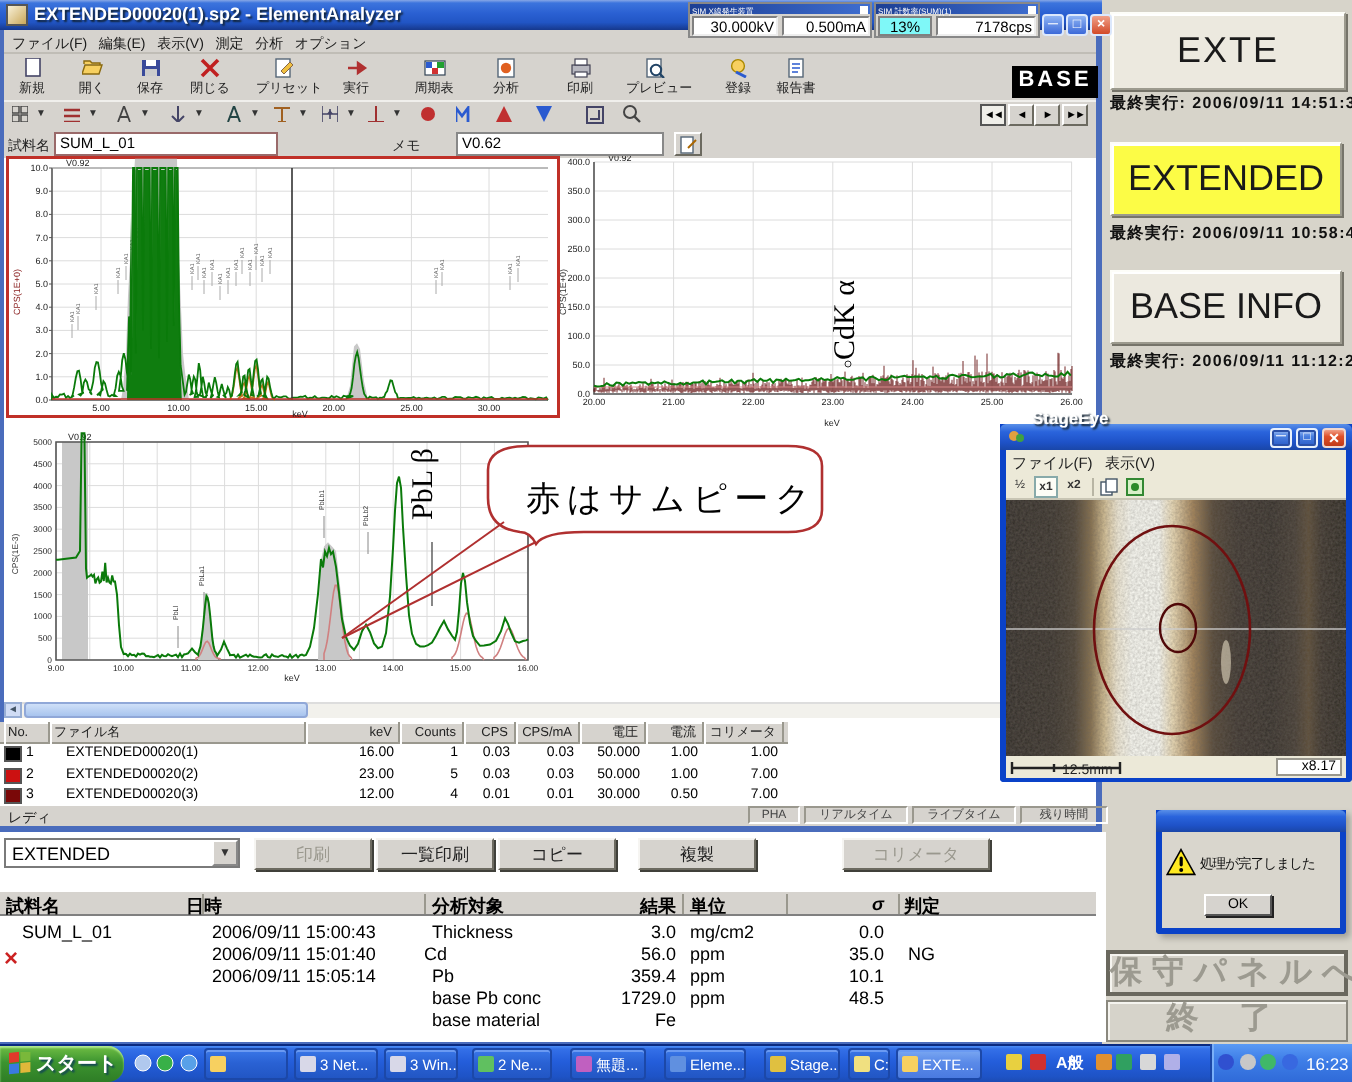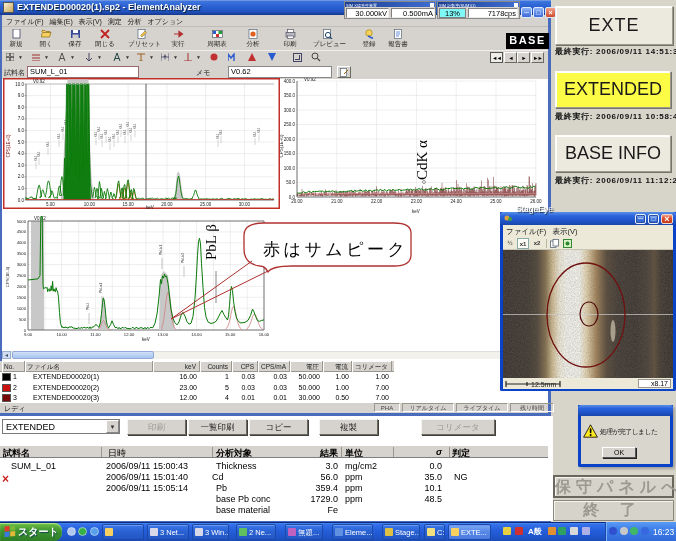--- a/index.html
+++ b/index.html
@@ -513,21 +513,21 @@
     <span class="a" style="left:3px;top:2px;font-size:9px">EXTENDED</span>
     <span class="a" style="right:0;top:0;width:13px;height:13px;background:#d6d3ce;border:1px solid #fff;border-right-color:#888;border-bottom-color:#888;font-size:6px;text-align:center;line-height:12px;color:#333">▼</span>
   </div>
 <div class="a" style="left:127px;top:419px;width:59px;height:16px;background:#d6d3ce;border:1px solid #f6f5f2;border-right-color:#6c6a60;border-bottom-color:#6c6a60;box-shadow:1px 1px 0 #40403a;font-size:8.5px;text-align:center;line-height:14px;color:#9a988e;white-space:nowrap;overflow:hidden">印刷</div>
 <div class="a" style="left:188px;top:419px;width:59px;height:16px;background:#d6d3ce;border:1px solid #f6f5f2;border-right-color:#6c6a60;border-bottom-color:#6c6a60;box-shadow:1px 1px 0 #40403a;font-size:8.5px;text-align:center;line-height:14px;color:#222;white-space:nowrap;overflow:hidden">一覧印刷</div>
 <div class="a" style="left:249px;top:419px;width:59px;height:16px;background:#d6d3ce;border:1px solid #f6f5f2;border-right-color:#6c6a60;border-bottom-color:#6c6a60;box-shadow:1px 1px 0 #40403a;font-size:8.5px;text-align:center;line-height:14px;color:#222;white-space:nowrap;overflow:hidden">コピー</div>
 <div class="a" style="left:319px;top:419px;width:59px;height:16px;background:#d6d3ce;border:1px solid #f6f5f2;border-right-color:#6c6a60;border-bottom-color:#6c6a60;box-shadow:1px 1px 0 #40403a;font-size:8.5px;text-align:center;line-height:14px;color:#222;white-space:nowrap;overflow:hidden">複製</div>
 <div class="a" style="left:421px;top:419px;width:74px;height:16px;background:#d6d3ce;border:1px solid #f6f5f2;border-right-color:#6c6a60;border-bottom-color:#6c6a60;box-shadow:1px 1px 0 #40403a;font-size:8.5px;text-align:center;line-height:14px;color:#9a988e;white-space:nowrap;overflow:hidden">コリメータ</div>
 <div class="a" style="left:0px;top:445px;width:548px;height:13px;background:#d6d3ce;border-top:1px solid #fff;border-bottom:1px solid #808080">
     <div class="a" style="left:3px;top:1px;font-size:9px;font-weight:bold">試料名</div>
-    <div class="a" style="left:108px;top:1px;font-size:9px;font-weight:normal">日時</div>
+    <div class="a" style="left:93px;top:1px;font-size:9px;font-weight:bold">日時</div>
     <div class="a" style="left:216px;top:1px;font-size:9px;font-weight:bold">分析対象</div>
     <div class="a" style="left:300px;top:1px;width:38px;text-align:right;font-size:9px;font-weight:bold">結果</div>
     <div class="a" style="left:345px;top:1px;font-size:9px;font-weight:bold">単位</div>
     <div class="a" style="left:420px;top:1px;width:22px;text-align:right;font-size:9px;font-weight:bold;font-style:italic">σ</div>
     <div class="a" style="left:452px;top:1px;font-size:9px;font-weight:bold">判定</div>
     <div class="a" style="left:101px;top:1px;width:1px;height:10px;background:#9a988e"></div>
     <div class="a" style="left:212px;top:1px;width:1px;height:10px;background:#9a988e"></div>
     <div class="a" style="left:341px;top:1px;width:1px;height:10px;background:#9a988e"></div>
     <div class="a" style="left:393px;top:1px;width:1px;height:10px;background:#9a988e"></div>
     <div class="a" style="left:449px;top:1px;width:1px;height:10px;background:#9a988e"></div>
@@ -561,21 +561,21 @@
     <div class="a" style="left:290px;top:45.0px;width:48px;text-align:right;font-size:9px">Fe</div>
     <div class="a" style="left:345px;top:45.0px;font-size:9px"></div>
     <div class="a" style="left:410px;top:45.0px;width:32px;text-align:right;font-size:9px"></div>
   </div>
 <div class="a" style="left:500px;top:212px;width:176px;height:179px;background:#ece9d8;border:3px solid #0a42c8;border-top:none;border-radius:0 0 2px 2px"></div>
 <div class="a" style="left:500px;top:212px;width:176px;height:13px;background:linear-gradient(180deg,#5a90e8 0%,#2a64dc 30%,#1e52c8 70%,#1a46a8 100%);border-radius:3px 3px 0 0"></div>
 <svg class="a" style="left:504px;top:214px" width="9" height="9" viewBox="0 0 9 9">
     <circle cx="3" cy="4" r="2.5" fill="#e0a040"></circle>
     <circle cx="6" cy="5" r="2" fill="#40a040"></circle>
   </svg>
-<div class="a" style="left:516px;top:204px;font-size:8.5px;font-weight:normal;color:#fff;text-shadow:1px 1px 1px #123">StageEye</div>
+<div class="a" style="left:516px;top:204px;font-size:8.5px;font-weight:bold;color:#fff;text-shadow:1px 1px 1px #123">StageEye</div>
 <div class="a" style="left:635px;top:214px;width:11px;height:10px">
     <div class="a xpb" style="left:0;top:0;right:0;bottom:0;color:#fff;font-size:7px;line-height:8px;text-align:center">─</div>
   </div>
 <div class="a" style="left:648px;top:214px;width:11px;height:10px">
     <div class="a xpb" style="left:0;top:0;right:0;bottom:0;color:#fff;font-size:6px;line-height:9px;text-align:center">□</div>
   </div>
 <div class="a" style="left:661px;top:214px;width:12px;height:10px">
     <div class="a" style="left:0;top:0;right:0;bottom:0;border-radius:2px;background:linear-gradient(180deg,#f0a088,#e0502a 40%,#c03a18);border:1px solid #f0d8d0;color:#fff;font-size:9px;line-height:8px;text-align:center;font-weight:bold">×</div>
   </div>
 <div class="a" style="left:503px;top:225px;width:170px;height:12px;background:#ece9d8">

